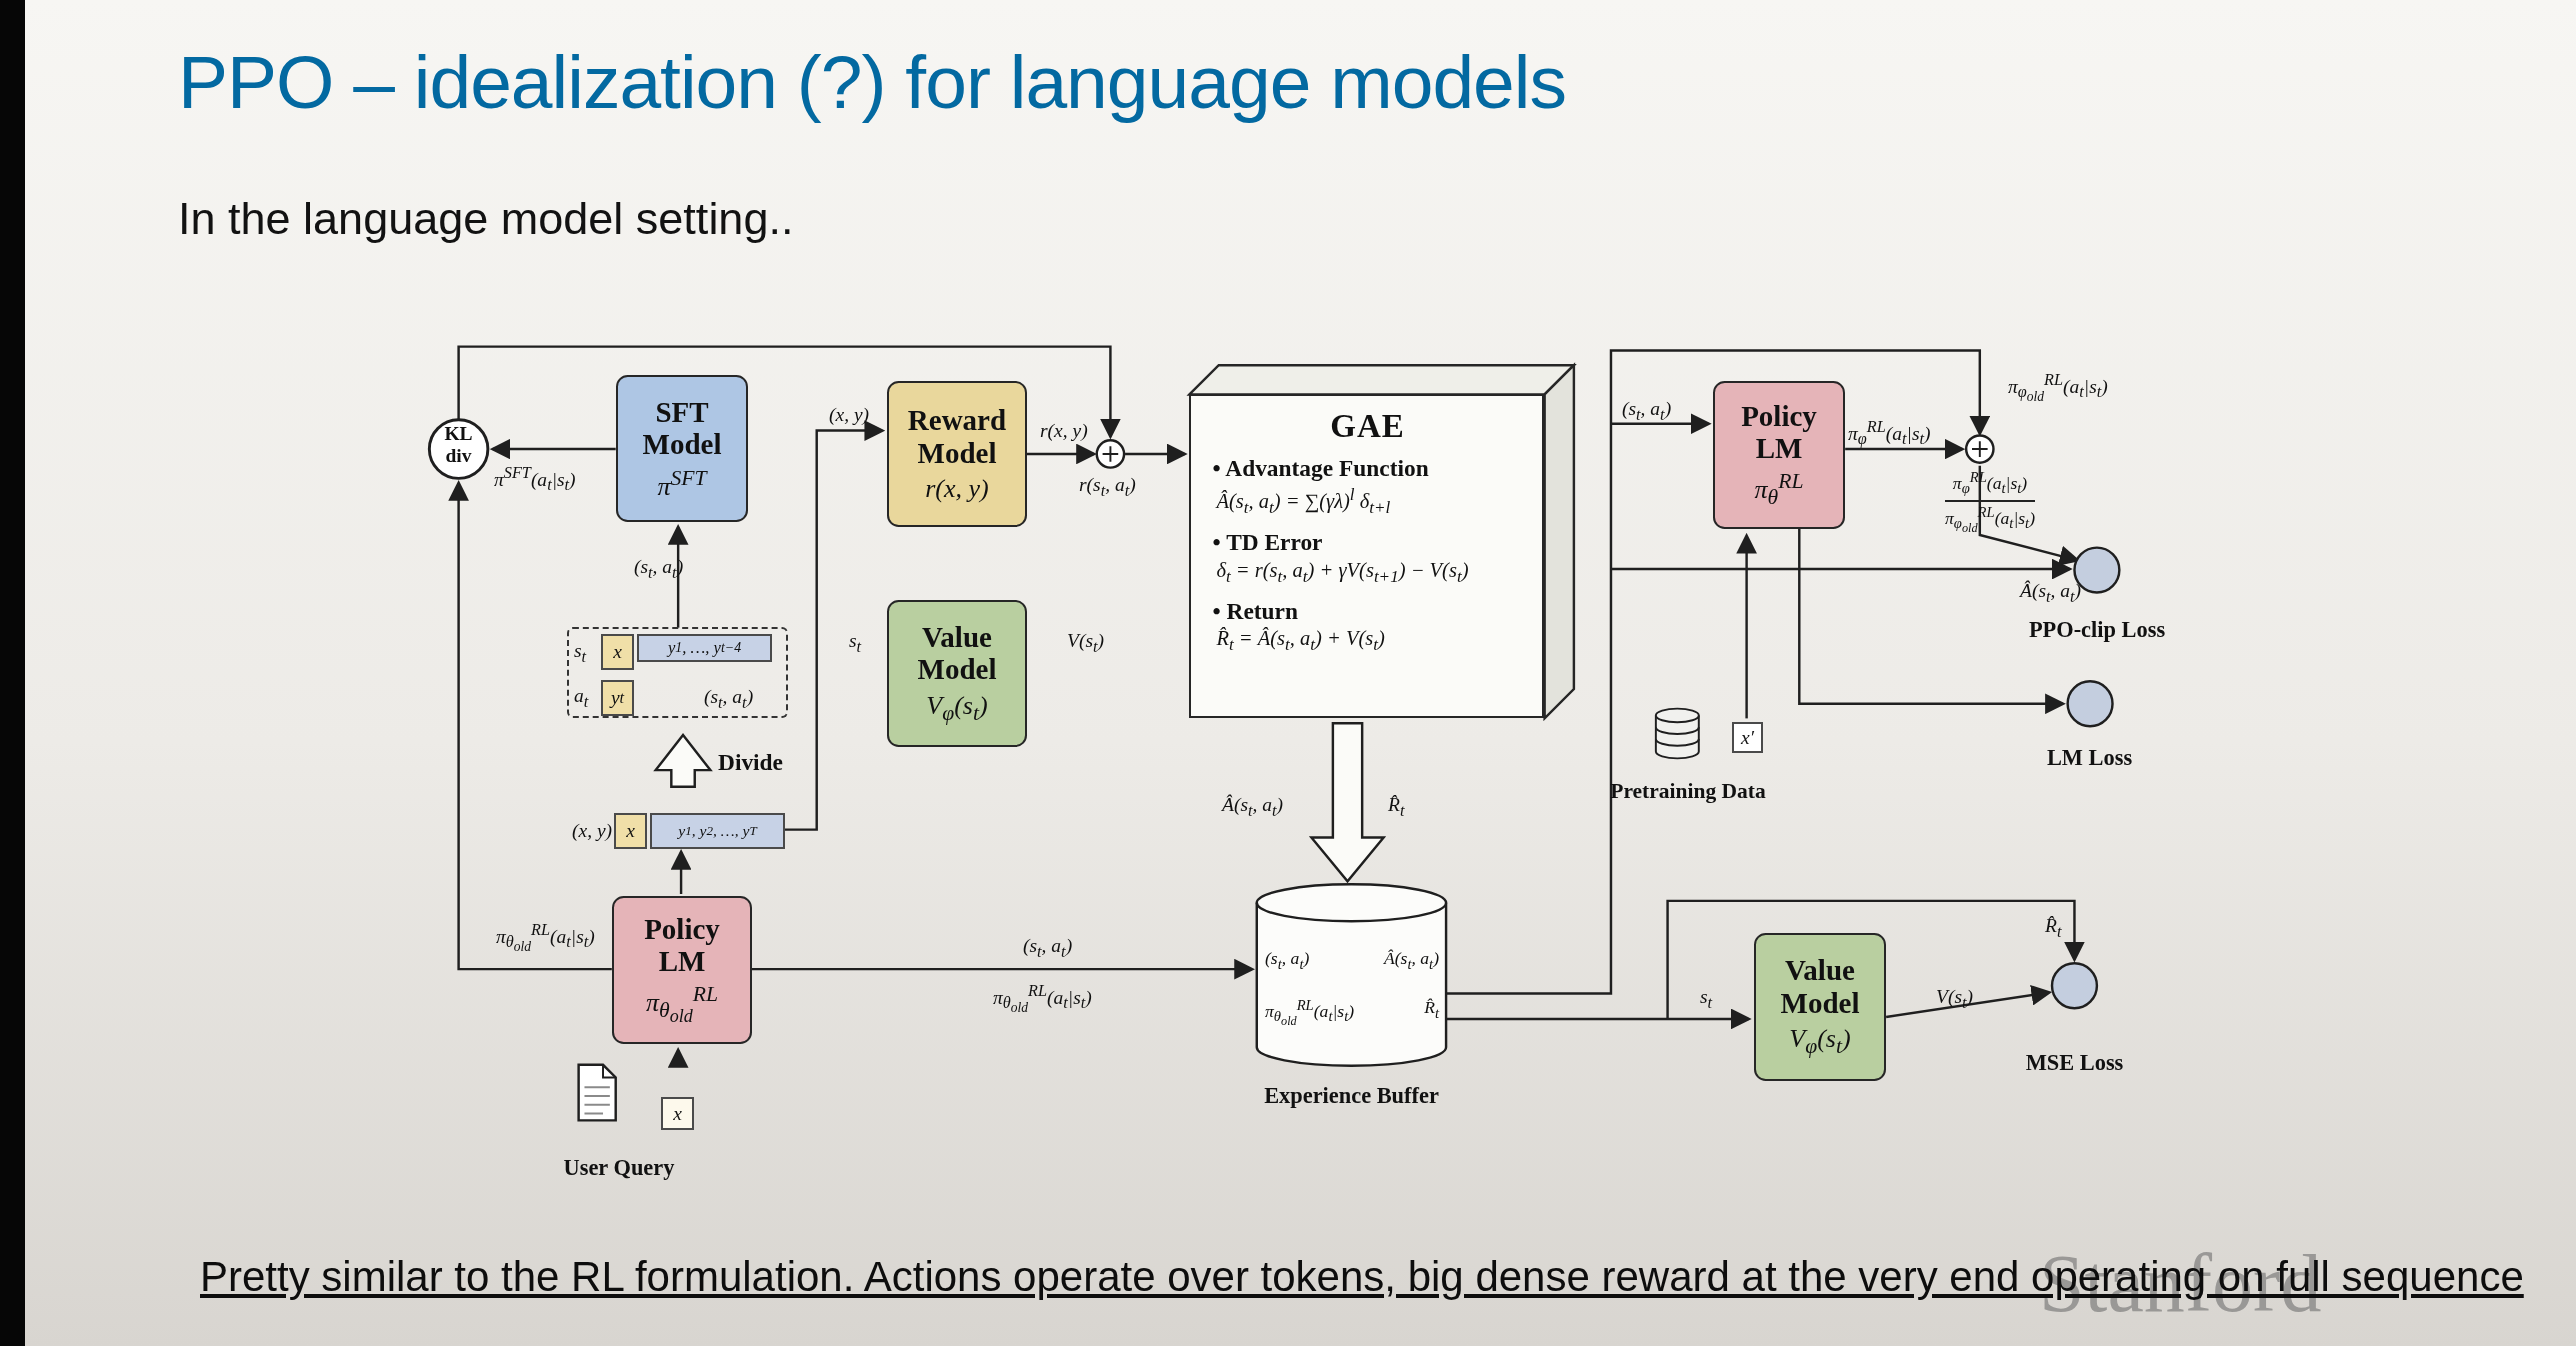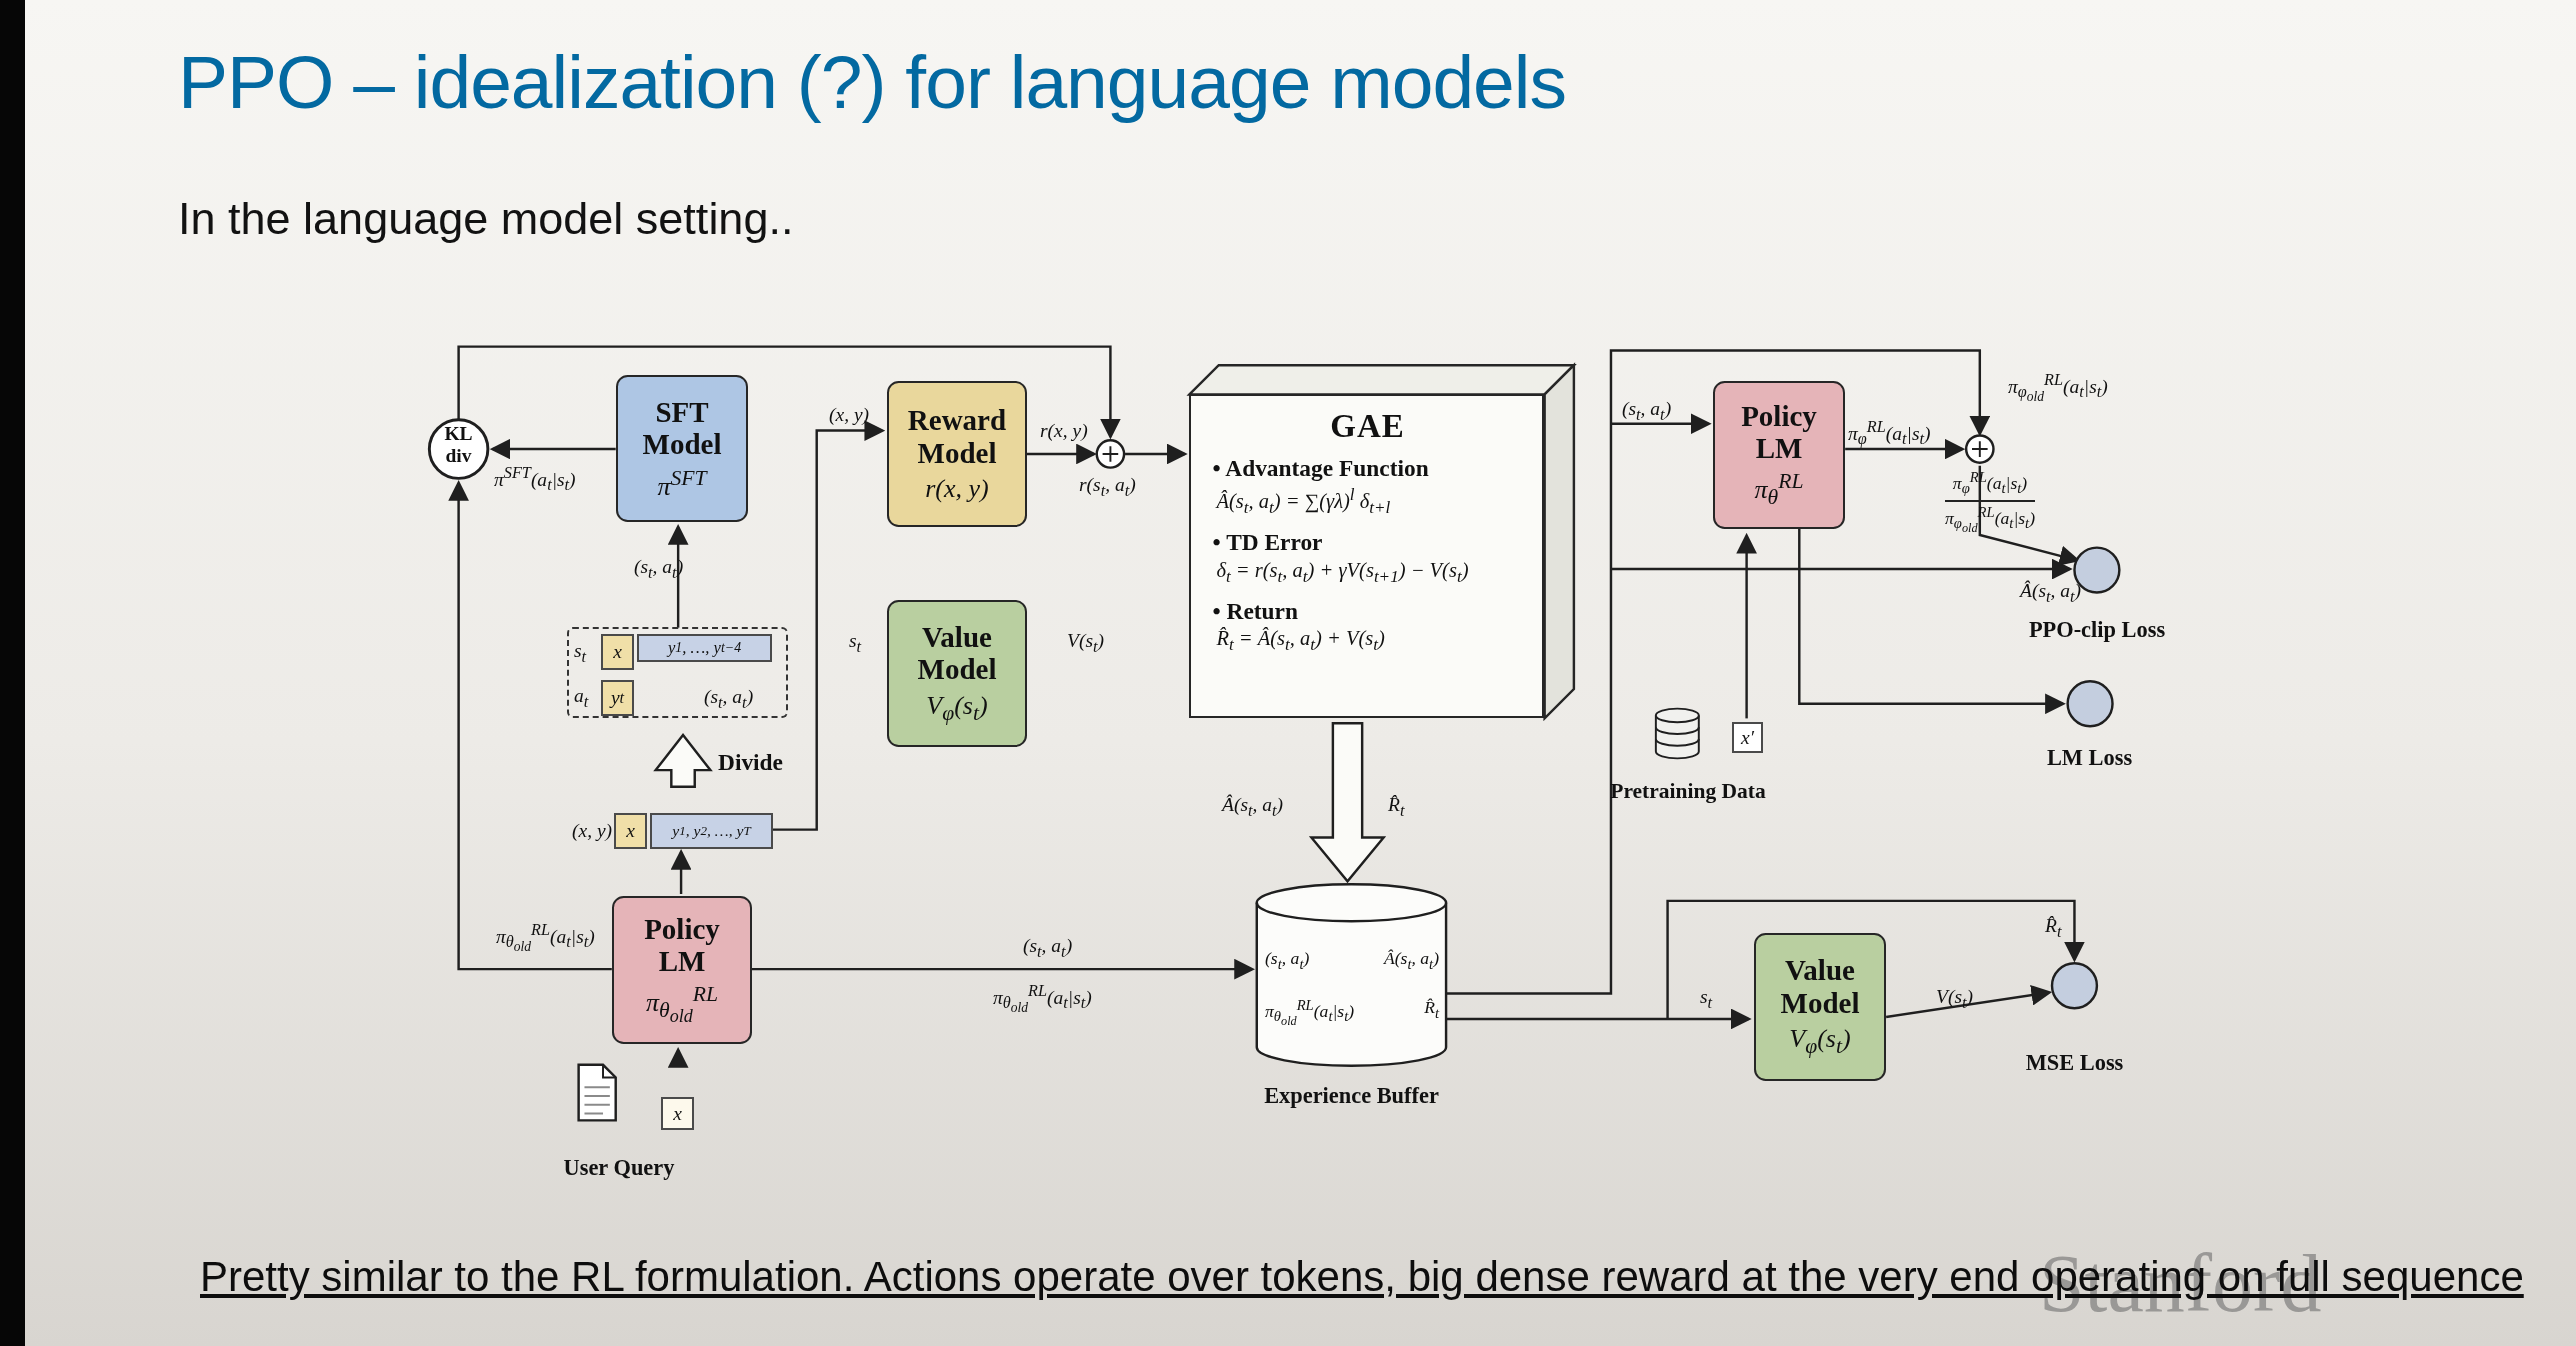--- a/index.html
+++ b/index.html
@@ -208,21 +208,21 @@
   <div class="dashed-box"></div>
   <div class="mlabel" style="left:574px;top:640px">s<sub>t</sub></div>
   <div class="token-box" style="left: 601px; top: 634px; width: 33px; height: 36px; background: rgb(240, 223, 168);">x</div>
   <div class="token-box" style="left: 637px; top: 634px; width: 135px; height: 28px; font-size: 16.6px; background: rgb(199, 210, 230);">y<sub>1</sub>, …, y<sub>t−4</sub></div>
   <div class="mlabel" style="left:574px;top:685px">a<sub>t</sub></div>
   <div class="token-box" style="left: 601px; top: 680px; width: 33px; height: 36px; background: rgb(240, 223, 168);">y<sub>t</sub></div>
   <div class="mlabel" style="left:704px;top:686px">(s<sub>t</sub>, a<sub>t</sub>)</div>
 
   <div class="mlabel" style="left:572px;top:820px">(x, y)</div>
   <div class="token-box" style="left: 614px; top: 813px; width: 33px; height: 36px; background: rgb(240, 223, 168);">x</div>
-  <div class="token-box" style="left: 650px; top: 813px; width: 123px; height: 36px; font-size: 15.6px; background: rgb(199, 210, 230);">y<sub>1</sub>, y<sub>2</sub>, …, y<sub>T</sub></div>
+  <div class="token-box" style="left: 650px; top: 813px; width: 135px; height: 36px; font-size: 15.6px; background: rgb(199, 210, 230);">y<sub>1</sub>, y<sub>2</sub>, …, y<sub>T</sub></div>
 
   <div class="blabel" style="left:718px;top:749px;font-size:23.4px">Divide</div>
 
   <div class="mlabel" style="left:494px;top:464px">π<sup>SFT</sup>(a<sub>t</sub>|s<sub>t</sub>)</div>
   <div class="mlabel" style="left:634px;top:556px">(s<sub>t</sub>, a<sub>t</sub>)</div>
   <div class="mlabel" style="left:829px;top:404px">(x, y)</div>
   <div class="mlabel" style="left:1040px;top:420px">r(x, y)</div>
   <div class="mlabel" style="left:1079px;top:474px">r(s<sub>t</sub>, a<sub>t</sub>)</div>
   <div class="mlabel" style="left:849px;top:630px">s<sub>t</sub></div>
   <div class="mlabel" style="left:1067px;top:630px">V(s<sub>t</sub>)</div>

